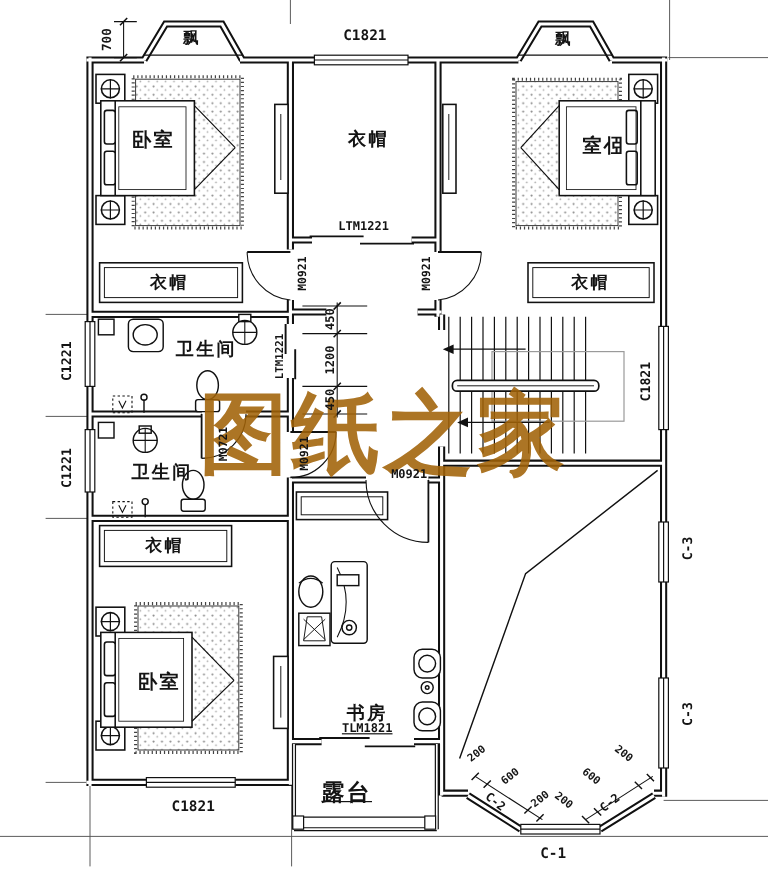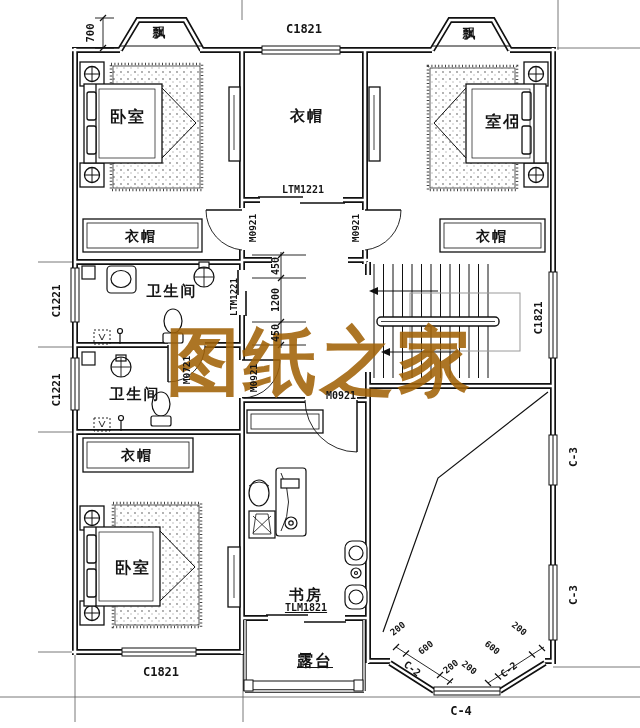--- a/index.html
+++ b/index.html
@@ -276,32 +276,32 @@
   <span class="lbl cn" style="left:128px;top:117px;font-size:16px;">卧室</span>
   <span class="lbl cn flipx" style="left:501px;top:122px;font-size:16px;">卧室</span>
   <span class="lbl cn" style="left:133px;top:568px;font-size:16px;">卧室</span>
   <span class="lbl cn" style="left:307px;top:116px;font-size:15px;">衣帽</span>
   <span class="lbl cn" style="left:141px;top:236px;font-size:14px;">衣帽</span>
   <span class="lbl cn" style="left:492px;top:236px;font-size:14px;">衣帽</span>
   <span class="lbl cn" style="left:137px;top:455px;font-size:14px;">衣帽</span>
   <span class="lbl cn" style="left:172px;top:291px;font-size:15px;">卫生间</span>
   <span class="lbl cn" style="left:135px;top:394px;font-size:15px;">卫生间</span>
   <span class="lbl cn" style="left:306px;top:553px;font-size:15px;margin-top:42px;">书房</span>
-  <span class="lbl cn" style="left:315px;top:661px;font-size:16px;text-decoration:underline;">露台</span>
+  <span class="lbl cn" style="left:289px;top:661px;font-size:19px;text-decoration:underline;">露台</span>
 
   <span class="lbl tag" style="left:304px;top:29px;font-size:12px;">C1821</span>
   <span class="lbl tag" style="left:161px;top:672px;font-size:12px;">C1821</span>
   <span class="lbl tag r90" style="left:538px;top:318px;font-size:11px;">C1821</span>
   <span class="lbl tag r90" style="left:56px;top:301px;font-size:11px;">C1221</span>
   <span class="lbl tag r90" style="left:56px;top:390px;font-size:11px;">C1221</span>
   <span class="lbl tag r90" style="left:573px;top:457px;font-size:11px;">C-3</span>
   <span class="lbl tag r90" style="left:573px;top:595px;font-size:11px;">C-3</span>
   <span class="lbl tag rp38" style="left:412px;top:669px;font-size:10px;">C-2</span>
   <span class="lbl tag rn38" style="left:509px;top:670px;font-size:10px;">C-2</span>
-  <span class="lbl tag" style="left:461px;top:711px;font-size:12px;">C-4</span>
+  <span class="lbl tag" style="left:461px;top:711px;font-size:12px;">C-1</span>
 
   <span class="lbl tag" style="left:303px;top:190px;font-size:10px;">LTM1221</span>
   <span class="lbl tag r90" style="left:253px;top:228px;font-size:9.5px;">M0921</span>
   <span class="lbl tag r90" style="left:356px;top:228px;font-size:9.5px;">M0921</span>
   <span class="lbl tag r90" style="left:234px;top:297px;font-size:9px;">LTM1221</span>
   <span class="lbl tag r90" style="left:187px;top:370px;font-size:9.5px;">M0721</span>
   <span class="lbl tag r90" style="left:254px;top:378px;font-size:9.5px;">M0921</span>
   <span class="lbl tag" style="left:341px;top:396px;font-size:10px;">M0921</span>
   <span class="lbl tag" style="left:306px;top:608px;font-size:10px;text-decoration:underline;">TLM1821</span>
 

